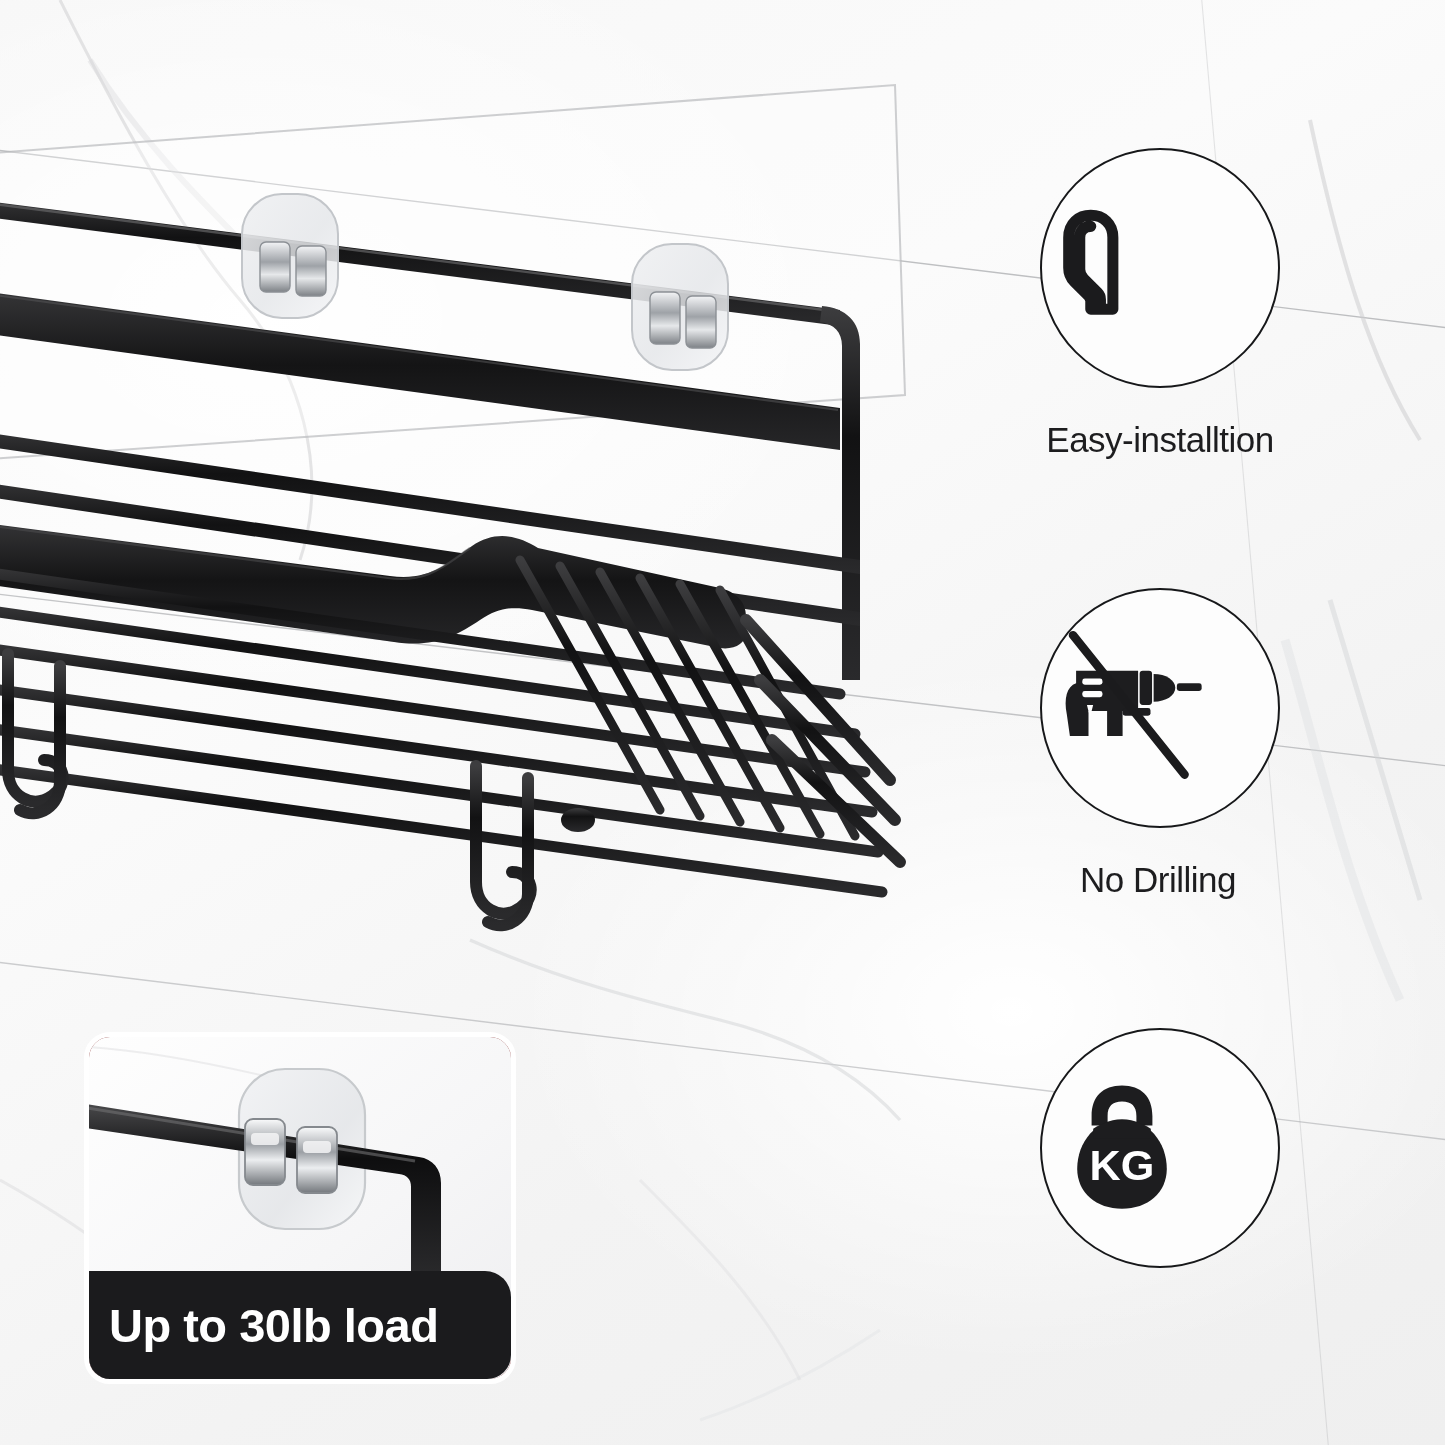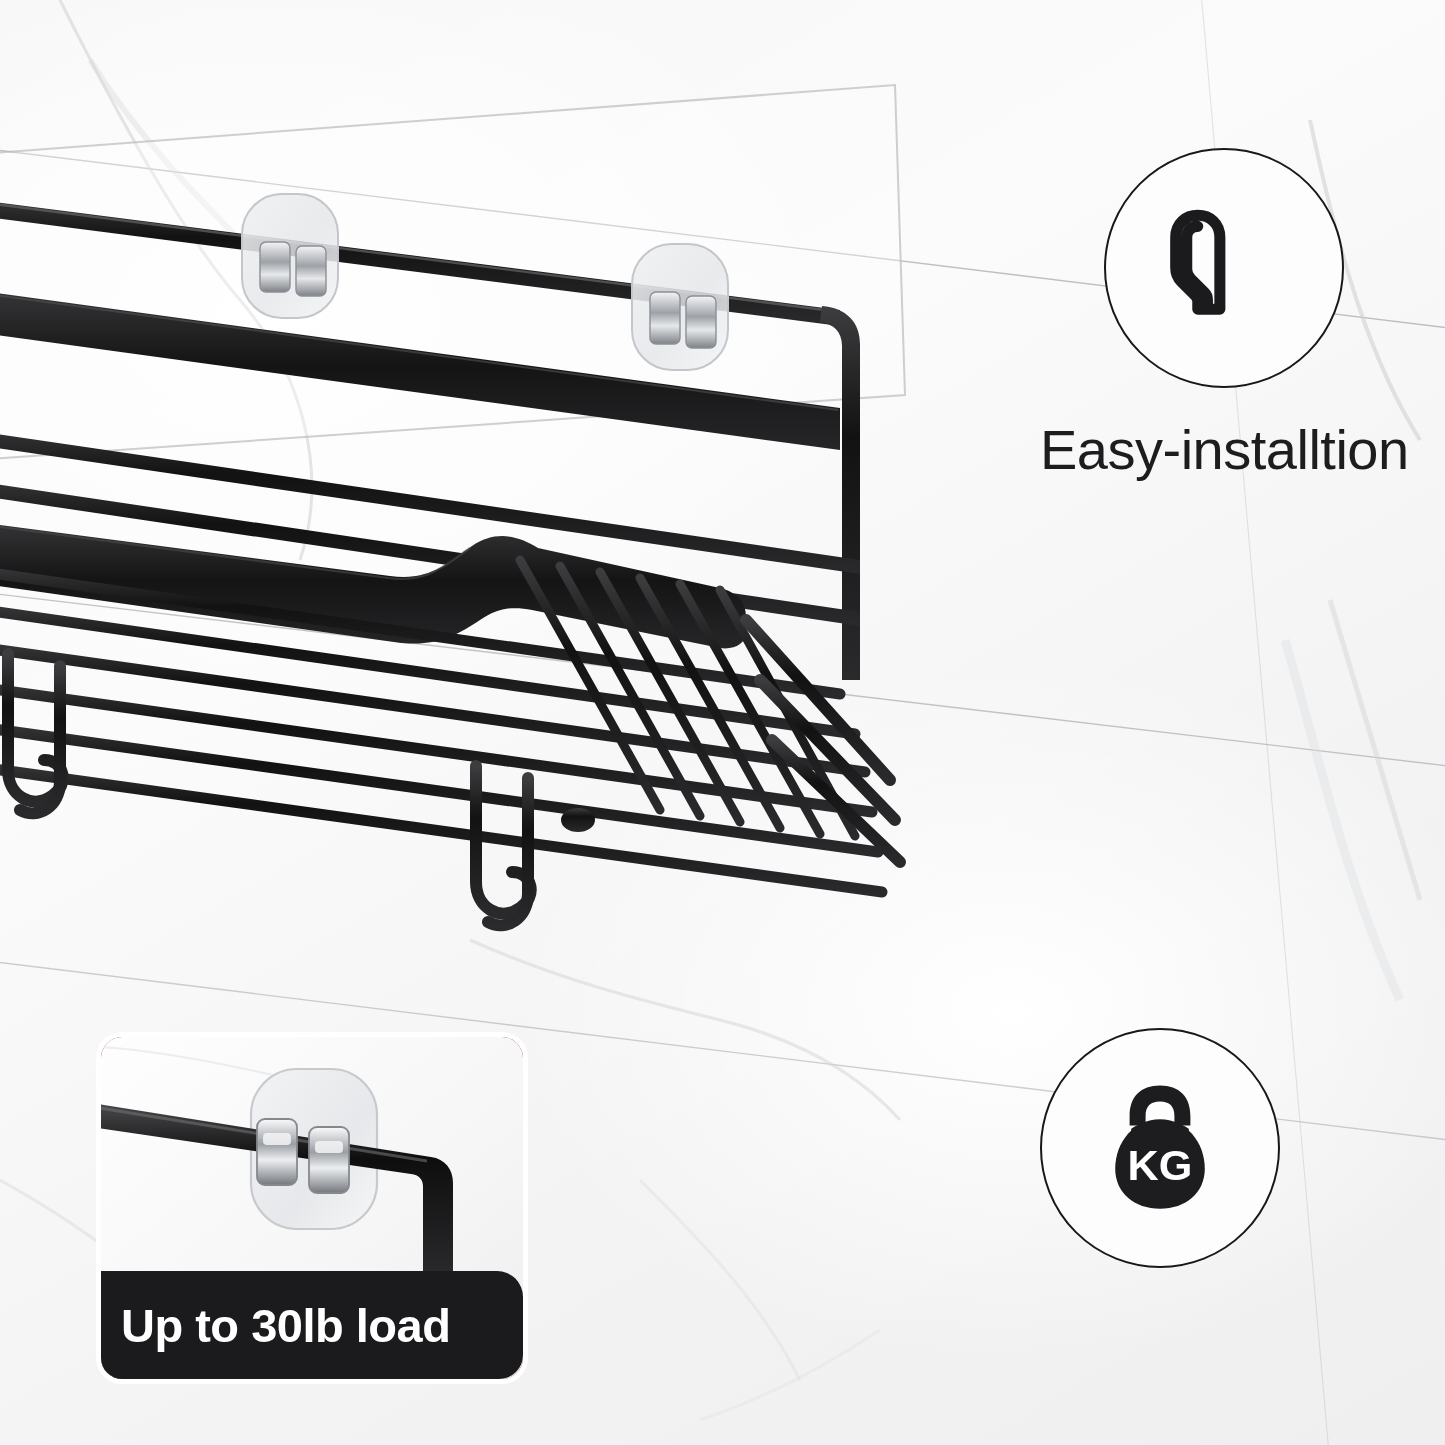--- a/index.html
+++ b/index.html
@@ -21,37 +21,37 @@
 
   
   .product{position:absolute;left:-40px;top:120px;width:1010px;height:830px;}
   svg.shelf{position:absolute;left:0;top:0;width:1010px;height:830px;overflow:visible;}
 
   
   .feature{position:absolute;display:flex;flex-direction:column;align-items:center;}
   .fcircle{
     width:240px;height:240px;border-radius:50%;
     background:#fdfdfd;border:2px solid #17181a;
-    display:flex;align-items:center;justify-content:center;
+    display:flex;align-items:center;
     box-sizing:border-box;
   }
   .flabel{
-    margin-top:34px;font-size:56px;color:#1d1d1f;letter-spacing:-0.5px;
+    margin-top:34px;font-size:35px;color:#1d1d1f;letter-spacing:-0.5px;
     white-space:nowrap;line-height:1;
   }
   #feat1{left:1040px;top:148px;}
   #feat2{left:1040px;top:588px;}
   #feat3{left:1040px;top:1028px;}
   #feat1 .flabel{position:relative;left:0px;}
   #feat2 .flabel{position:relative;left:-2px;}
   #feat3 .flabel{position:relative;left:-1px;}
 
   
   .inset{
-    position:absolute;left:96px;top:1032px;width:432px;height:352px;
+    position:absolute;left:84px;top:1032px;width:432px;height:352px;
     border:5px solid #ffffff;border-radius:26px;overflow:hidden;
     background:#7f1d1d;box-sizing:border-box;
   }
   .inset-photo{position:absolute;inset:0;}
   svg.closeup{position:absolute;left:0;top:0;width:422px;height:342px;}
   .banner{
     position:absolute;left:-6px;bottom:0px;width:428px;height:108px;
     background:#1b1b1d;border-top-right-radius:26px;border-bottom-right-radius:24px;
     border-bottom-left-radius:22px;
     display:flex;align-items:center;
@@ -230,20 +230,48 @@
                  L15,30
                  C15,20 22,14 31,14
                  C40,14 47,20 47,30
                  L47,82
                  L39,82" fill="none" stroke="#1b1b1d" stroke-width="8" stroke-linecap="round" stroke-linejoin="round" transform="translate(4,2) scale(0.92) "></path>
       </svg>
     </div>
     <div class="flabel">Easy-installtion</div>
   </div>
 
+  <div class="feature" id="feat2">
+    <div class="fcircle">
+      <svg width="186" height="186" viewBox="0 0 120 120">
+        <g fill="#1d1d1f">
+
+          <path d="M22,36 L62,36 L62,62 L52,62 L52,78 L42,78 L42,62 L34,62
+                   C26,62 22,56 22,48 Z"></path>
+
+          <path d="M22,44 C16,46 14,54 16,64 L18,78 L30,78 L30,62 L34,62 L34,44 Z"></path>
+
+          <rect x="26" y="41" width="13" height="4" rx="1.6" fill="#ffffff"></rect>
+          <rect x="26" y="49" width="13" height="4" rx="1.6" fill="#ffffff"></rect>
+
+          <path d="M29,58 L33,58 L31,66 Z" fill="#ffffff"></path>
+
+          <rect x="63" y="36" width="8" height="22" rx="2"></rect>
+          <path d="M72,38 C80,38 86,42 86,47 C86,52 80,56 72,56 Z"></path>
+
+          <rect x="87" y="44" width="16" height="5" rx="1.6"></rect>
+
+          <rect x="52" y="60" width="18" height="5" rx="1.6"></rect>
+        </g>
+
+        <line x1="20" y1="13" x2="92" y2="103" stroke="#1b1b1d" stroke-width="5.5" stroke-linecap="round"></line>
+      </svg>
+    </div>
+    <div class="flabel">No Drilling</div>
+  </div>
 
   <div class="feature" id="feat3">
     <div class="fcircle">
       <svg width="160" height="160" viewBox="0 0 100 100">
 
         <path d="M31,30 C31,18 38,11 50,11 C62,11 69,18 69,30 L69,36 L59,36 L59,30
                  C59,24 56,21 50,21 C44,21 41,24 41,30 L41,36 L31,36 Z" fill="#1d1d1f"></path>
 
         <path d="M50,32 C66,32 78,46 78,63 C78,78 66,88 50,88 C34,88 22,78 22,63
                  C22,46 34,32 50,32 Z" fill="#1d1d1f"></path>

